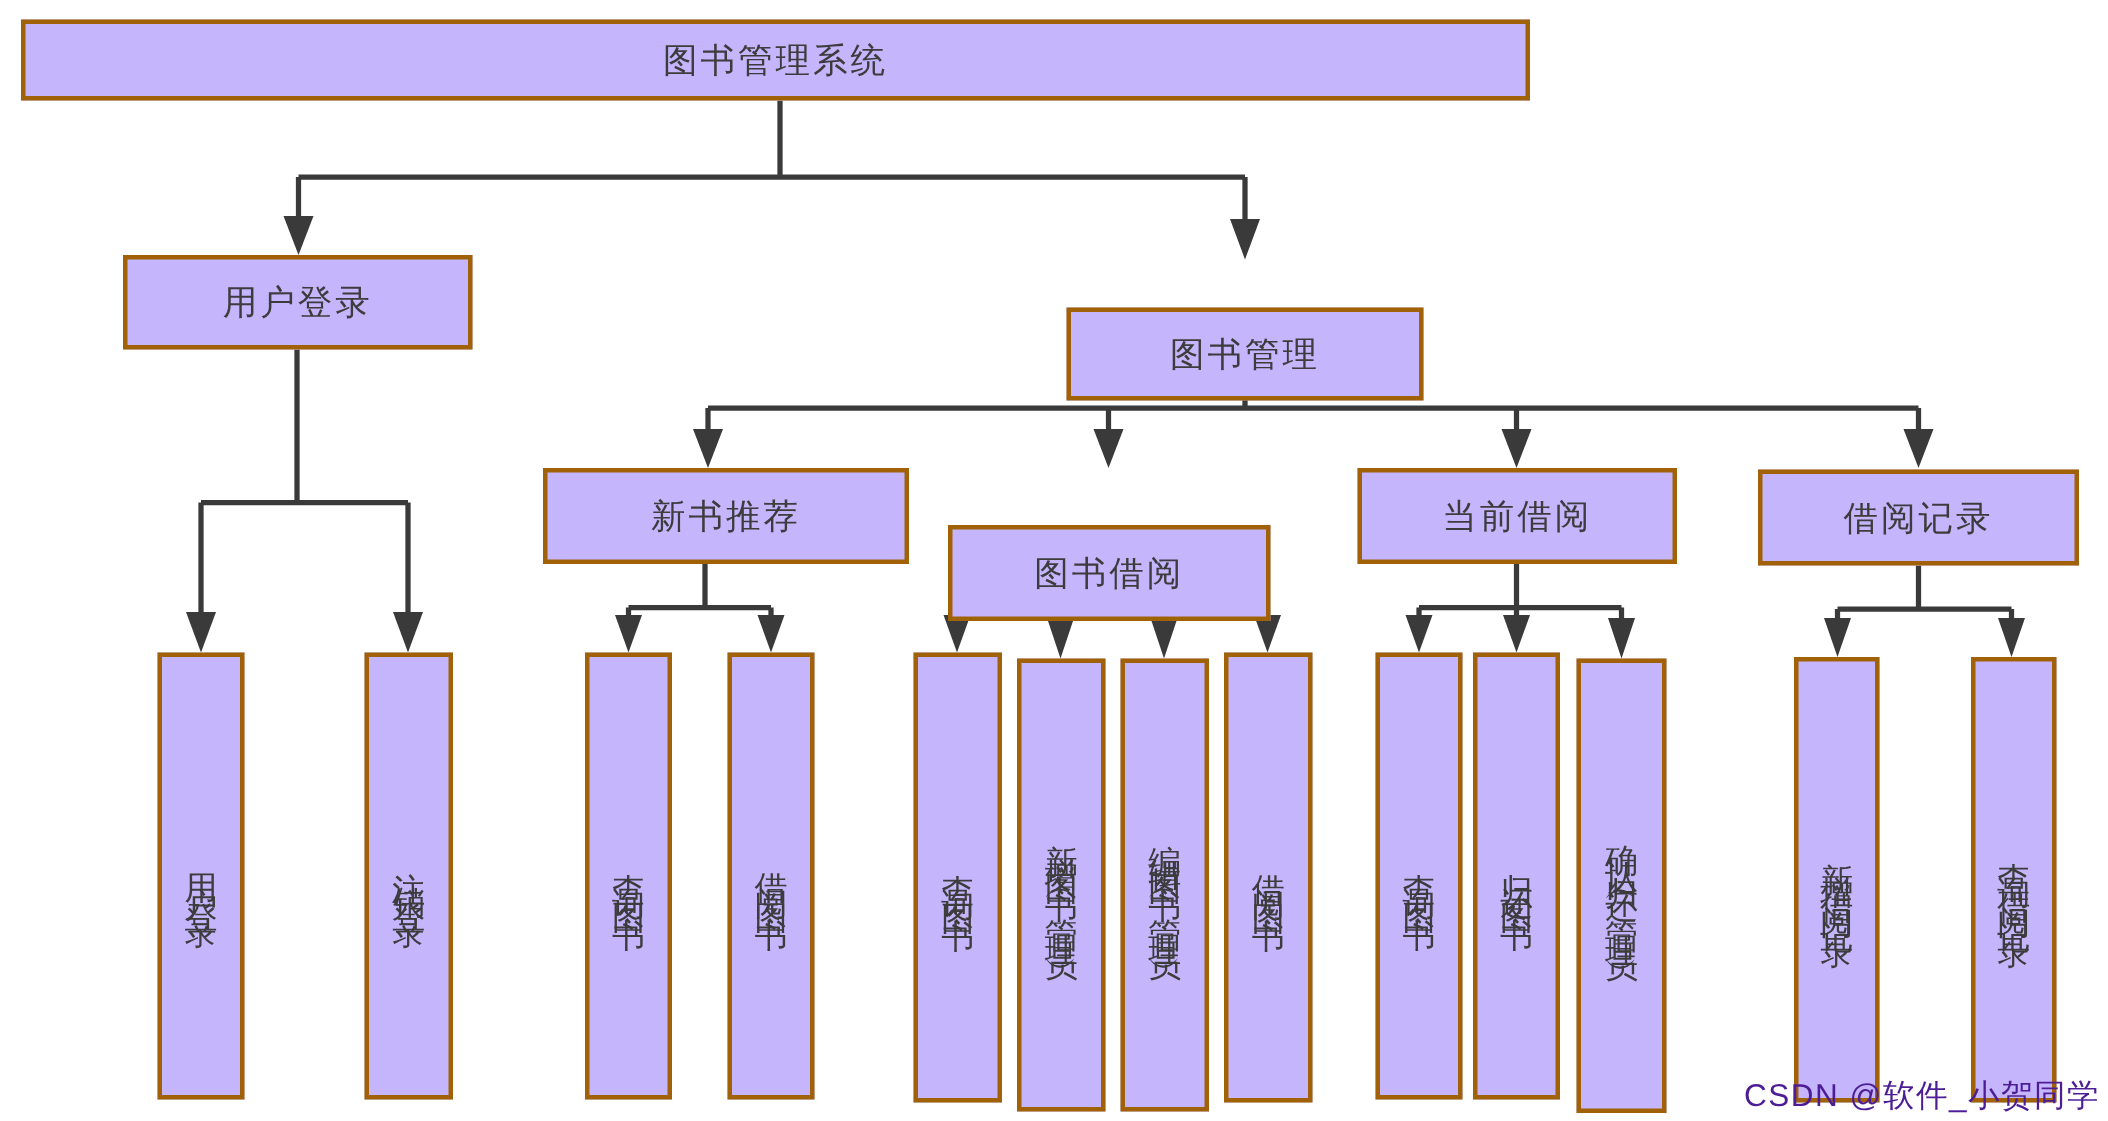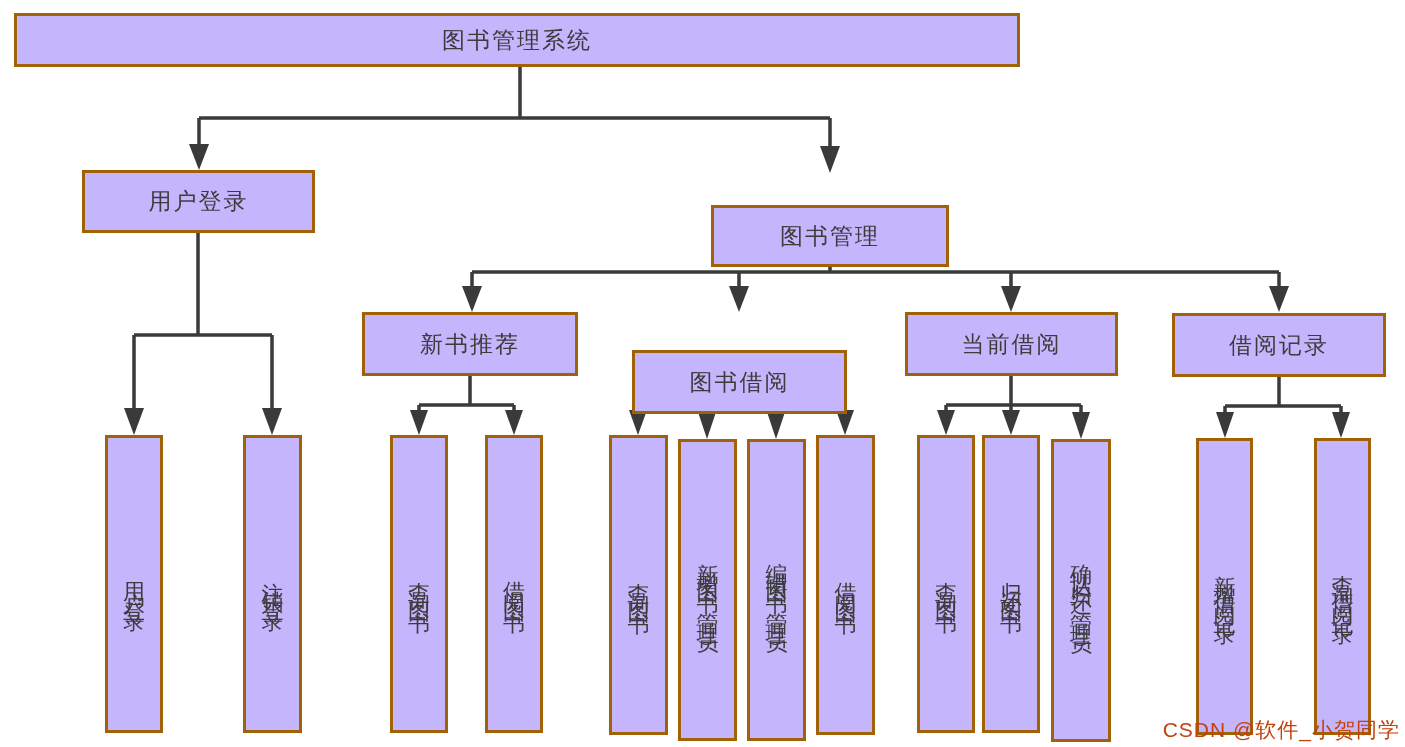--- a/index.html
+++ b/index.html
@@ -48,21 +48,21 @@
     letter-spacing: 10px;
     line-height: 1;
     color: #3c3c3c;
   }
   .watermark {
     position: absolute;
     right: 5px;
     bottom: 3px;
     font-size: 21px;
     letter-spacing: 1px;
-    color: #c2410c;
+    color: #4c1d95;
     z-index: 3;
     white-space: nowrap;
   }
 </style>
 </head>
 <body>
 
 <div class="stage">
 
   <svg class="connectors" width="1405" height="747" viewBox="0 0 1405 747">
@@ -103,21 +103,21 @@
       <polygon points="1216,412 1234,412 1225,438"></polygon>
       <polygon points="1332,412 1350,412 1341,438"></polygon>
     </g>
   </svg>
 
   <div class="node hnode" style="left:14px; top:13px; width:1006px; height:54px;">图书管理系统</div>
 
   <div class="node hnode" style="left:82px; top:170px; width:233px; height:63px;">用户登录</div>
   <div class="node hnode" style="left:711px; top:173px; width:238px; height:62px;margin-top:32px;">图书管理</div>
 
-  <div class="node hnode" style="left:362px; top:312px; width:216px; height:64px;">新书推荐</div>
+  <div class="node hnode" style="left:362px; top:312px; width:244px; height:64px;">新书推荐</div>
   <div class="node hnode" style="left:632px; top:312px; width:215px; height:64px;margin-top:38px;">图书借阅</div>
   <div class="node hnode" style="left:1172px; top:313px; width:214px; height:64px;">借阅记录</div>
   <div class="node hnode" style="left:905px; top:312px; width:213px; height:64px;">当前借阅</div>
 
   <div class="node vnode" style="left:105px; top:435px; width:58px; height:298px;">
     <span class="vlabel">用户登录</span>
   </div>
   <div class="node vnode" style="left:243px; top:435px; width:59px; height:298px;">
     <span class="vlabel">注销登录</span>
   </div>

